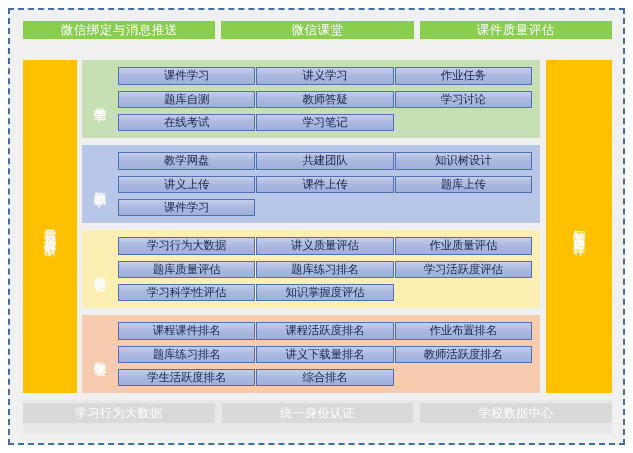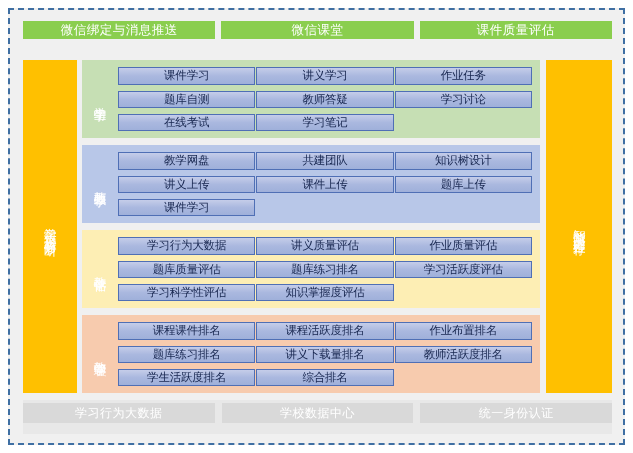--- a/index.html
+++ b/index.html
@@ -224,20 +224,20 @@
     </div>
 
   </div>
 
   <div id="bottom-strip"></div>
   <div class="bottom-row">
     <div class="bottombar">
       <span>学习行为大数据</span>
     </div>
     <div class="bottombar">
+      <span>统一身份认证</span>
+    </div>
+    <div class="bottombar">
       <span>学校数据中心</span>
     </div>
-    <div class="bottombar">
-      <span>统一身份认证</span>
-    </div>
   </div>
 
 </div>
 
 </body></html>

